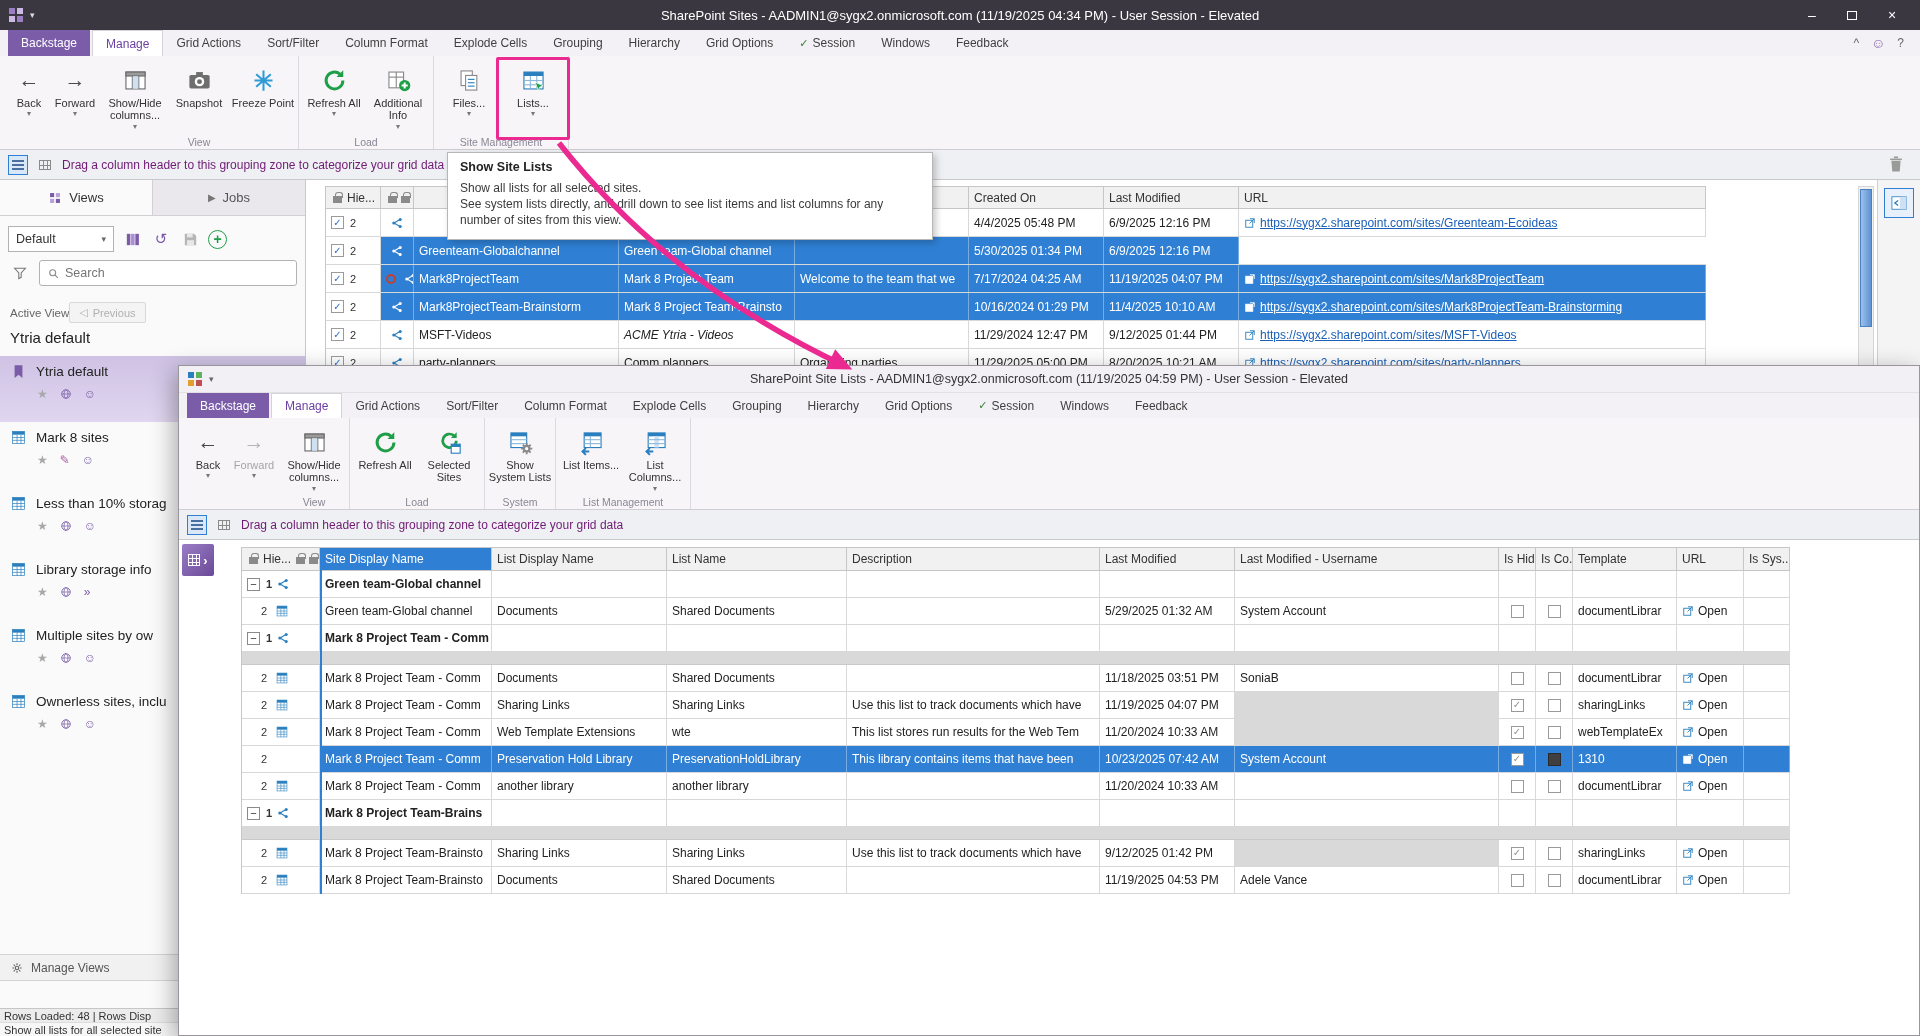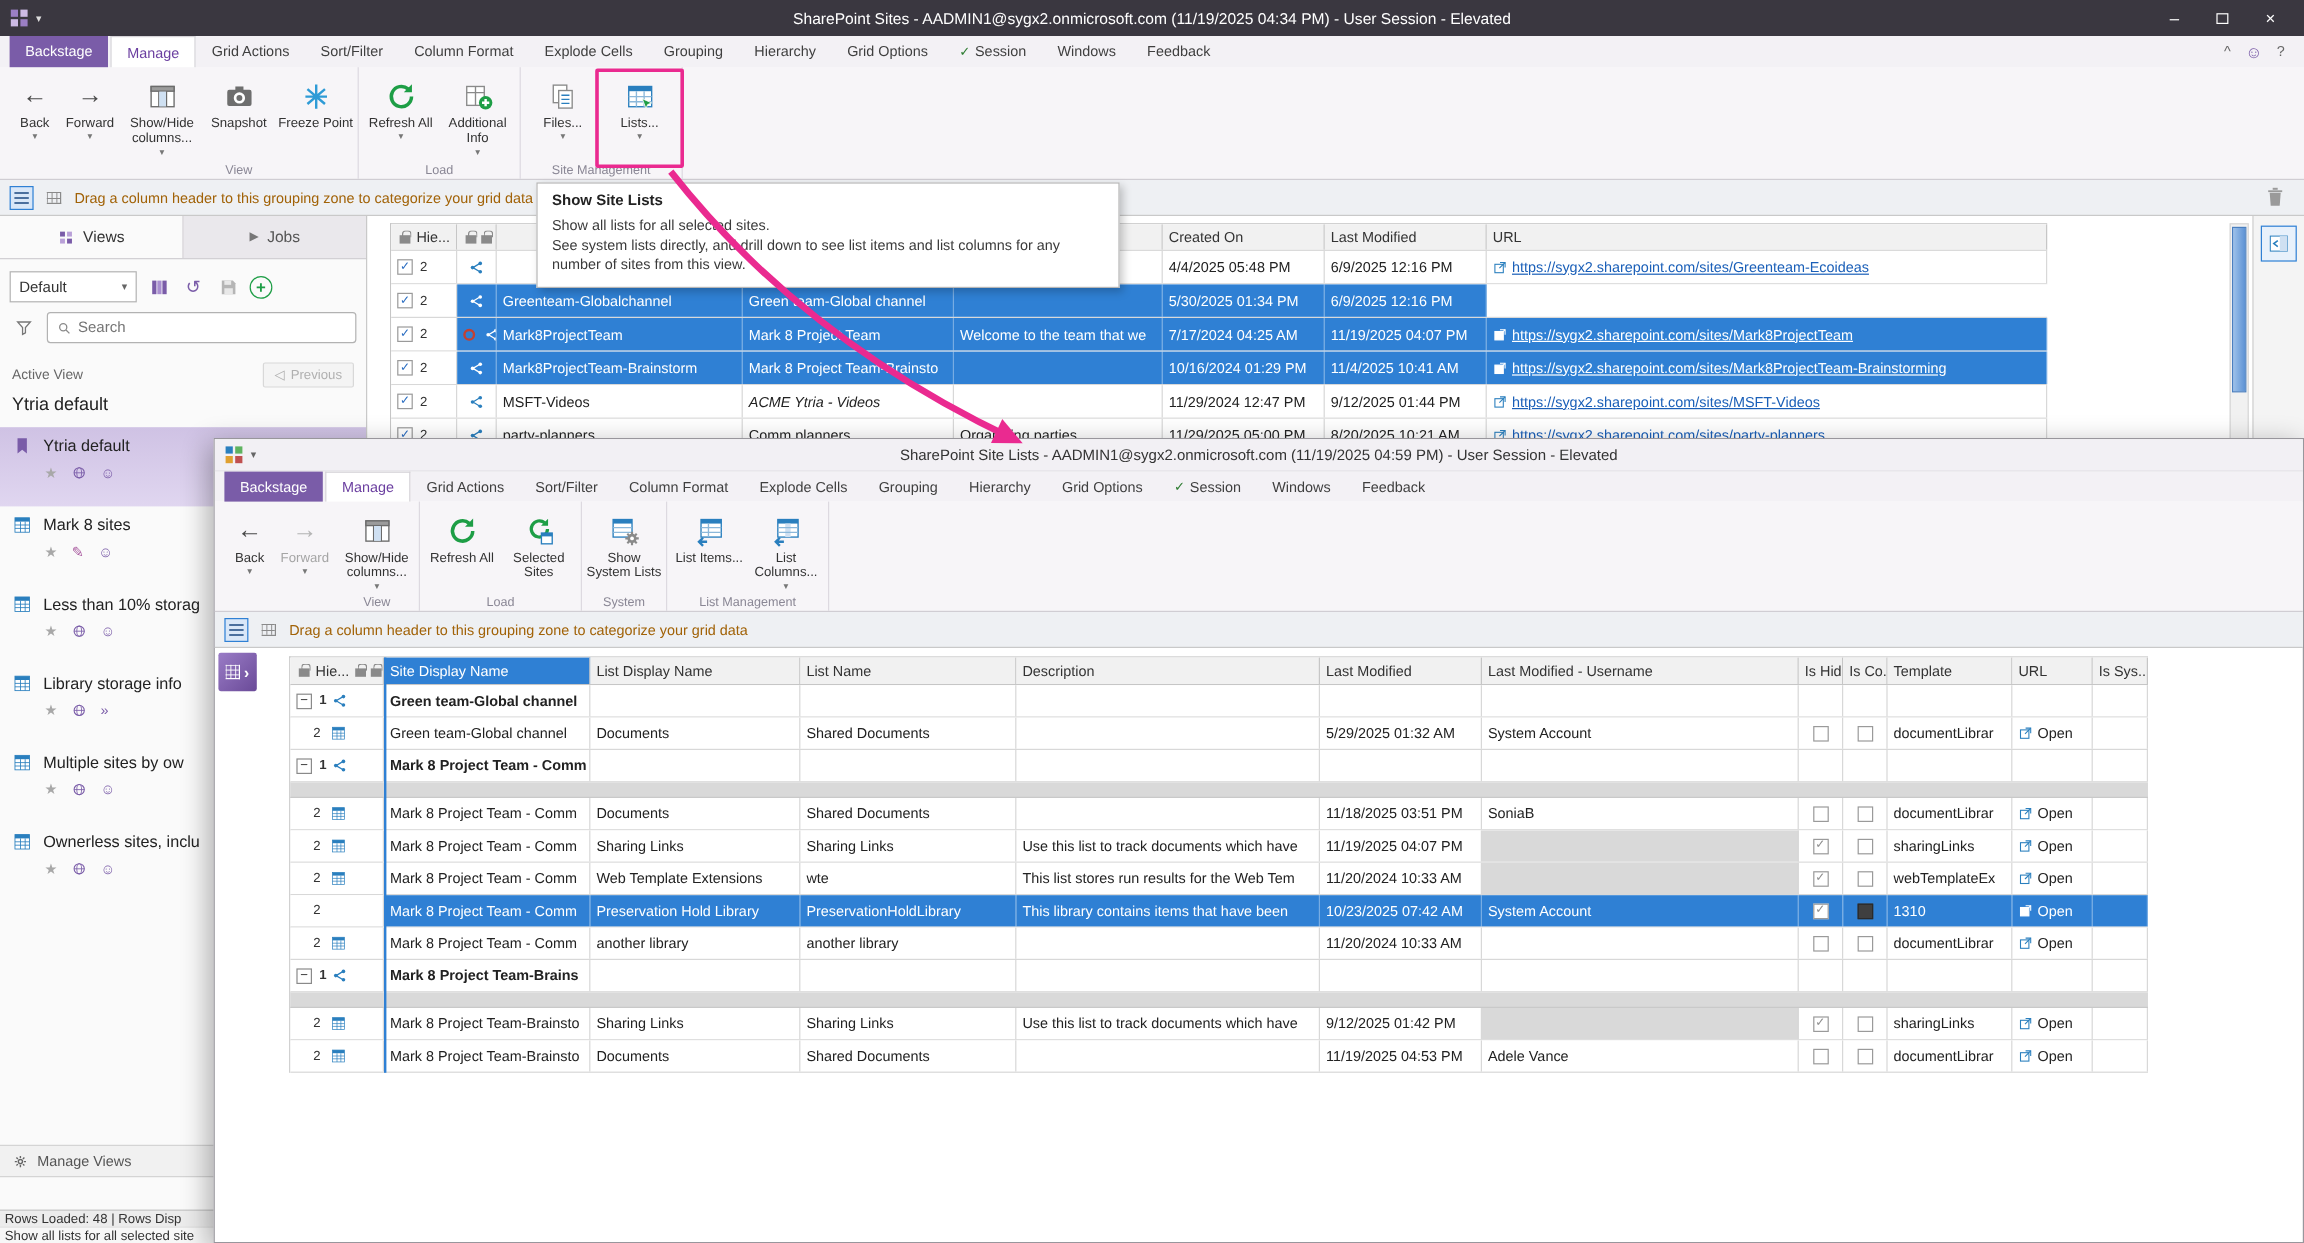--- a/index.html
+++ b/index.html
@@ -30,21 +30,21 @@
 .rbtn-icon{height:30px;display:flex;align-items:center;justify-content:center}
 .rbtn-icon svg{width:27px;height:27px}
 .navarrow{font-size:21px;font-weight:bold;color:#4a4a4a}
 .disabled .navarrow{color:#b5b5b5}
 .disabled .rbtn-label{color:#a5a5a5}
 .rbtn-label{margin-top:2px}
 .rcaret{font-size:8px;color:#777;margin-top:1px}
 .rgroup{position:relative;border-right:1px solid #ddd9e0;padding:0 3px 14px;display:flex}
 .rgroup-buttons{display:flex;padding-top:4px}
 .rgroup-label{position:absolute;left:0;right:0;bottom:1px;text-align:center;font-size:10.5px;color:#8a8795;white-space:nowrap}
-.grouping-bar{height:30px;background:#eef0f3;border-bottom:1px solid #c9c9c9;display:flex;align-items:center;gap:7px;padding-left:8px;font-size:12px;color:#a16207;position:relative}
+.grouping-bar{height:30px;background:#eef0f3;border-bottom:1px solid #c9c9c9;display:flex;align-items:center;gap:7px;padding-left:8px;font-size:12px;color:#701a75;position:relative}
 .viewbtn{width:20px;height:20px;display:flex;align-items:center;justify-content:center;border:1px solid transparent}
 .viewbtn.active{border-color:#2f80d4;background:#d9e7f8}
 .vt-lines{width:12px;height:10px;background:repeating-linear-gradient(to bottom,#4a6f9e 0 2px,transparent 2px 4px)}
 .vt-grid{width:12px;height:10px;background-image:linear-gradient(#8a8a8a 1px,transparent 1px),linear-gradient(90deg,#8a8a8a 1px,transparent 1px);background-size:4px 5px;border-bottom:1px solid #8a8a8a;border-right:1px solid #8a8a8a}
 .trash{position:absolute;right:14px;top:4px}
 .trash svg{width:20px;height:20px}
 .w1-body{position:absolute;left:0;right:0;top:180px;bottom:0}
 .sidebar{position:absolute;left:0;top:0;bottom:28px;width:306px;background:#fafafa;border-right:1px solid #c9c9c9}
 .sb-tabs{height:36px;display:flex;background:#eae8ec;border-bottom:1px solid #d2d0d4}
 .sb-tab{flex:1;display:flex;align-items:center;justify-content:center;gap:7px;font-size:13px;color:#555}
@@ -57,21 +57,21 @@
 .sb-iconbtn{width:22px;height:22px;display:flex;align-items:center;justify-content:center;font-size:15px;color:#7a5ca8}
 .sb-iconbtn svg{width:17px;height:17px}
 .sb-iconbtn.gray{color:#9a9a9a}
 .sb-iconbtn.add{width:19px;height:19px;border:1.5px solid #1e9e46;border-radius:50%;color:#1e9e46;font-size:14px;font-weight:bold}
 .sb-search{display:flex;align-items:center;gap:7px;padding:0 8px 10px}
 .filterbtn{width:24px;height:24px;display:flex;align-items:center;justify-content:center}
 .filterbtn svg{width:16px;height:16px}
 .searchbox{flex:1;height:26px;border:1px solid #b2b2b2;background:#fff;display:flex;align-items:center;padding:0 7px;gap:5px;border-radius:3px}
 .searchbox svg{width:13px;height:13px}
 .searchbox input{border:none;outline:none;flex:1;font-size:12.5px;font-family:inherit;color:#333;background:transparent}
-.sb-avrow{display:flex;align-items:center;justify-content:space-between;padding:6px 10px 2px}
+.sb-avrow{display:flex;align-items:center;justify-content:flex-start;padding:6px 10px 2px}
 .av-label{font-size:11.5px;color:#666}
 .prev-btn{font-size:11px;color:#b0b0b0;border:1px solid #d8d8d8;background:#f4f4f4;padding:3px 9px;border-radius:2px;display:flex;gap:5px;align-items:center}
 .av-name{font-size:15px;color:#222;padding:4px 10px 10px}
 .sb-item{height:66px;padding:7px 8px 0 10px}
 .sb-item.selected{background:linear-gradient(180deg,#cfc2e4,#e0d6f0)}
 .sb-item-row1{display:flex;align-items:center;gap:9px;font-size:13.5px;color:#222;white-space:nowrap;overflow:hidden}
 .sb-item-icon svg{width:17px;height:17px;display:block}
 .sb-item-icon.blue{color:#2a7fbe}
 .sb-item-badges{margin:7px 0 0 27px;display:flex;gap:12px;font-size:12px;align-items:center}
 .badge{display:inline-flex}
@@ -665,21 +665,21 @@
                   <circle cx="6.5" cy="12" r="2.6" fill="currentColor"></circle>
                   <circle cx="17.5" cy="6" r="2.6" fill="currentColor"></circle>
                   <circle cx="17.5" cy="18" r="2.6" fill="currentColor"></circle>
                 </svg>
               </span>
             </div>
             <div class="gcell data" style="width: 205px;">Mark8ProjectTeam-Brainstorm</div>
             <div class="gcell data" style="width: 176px;">Mark 8 Project Team-Brainsto</div>
             <div class="gcell data" style="width: 174px;"></div>
             <div class="gcell data" style="width: 135px;">10/16/2024 01:29 PM</div>
-            <div class="gcell data" style="width: 135px;">11/4/2025 10:41 AM</div>
+            <div class="gcell data" style="width: 135px;">11/4/2025 10:10 AM</div>
             <div class="gcell data" style="width: 467px;">
               <span class="icn ext">
                 <svg viewBox="0 0 24 24">
                   <rect x="3.5" y="6.5" width="14" height="14" fill="#fff" stroke="currentColor" stroke-width="1.8"></rect>
                   <path d="M12 3.5h8.5V12" fill="none" stroke="currentColor" stroke-width="1.8"></path>
                   <path d="M20.5 3.5L11 13" stroke="currentColor" stroke-width="1.8"></path>
                 </svg>
               </span>
               <span class="urltext">https://sygx2.sharepoint.com/sites/Mark8ProjectTeam-Brainstorming</span>
             </div>

